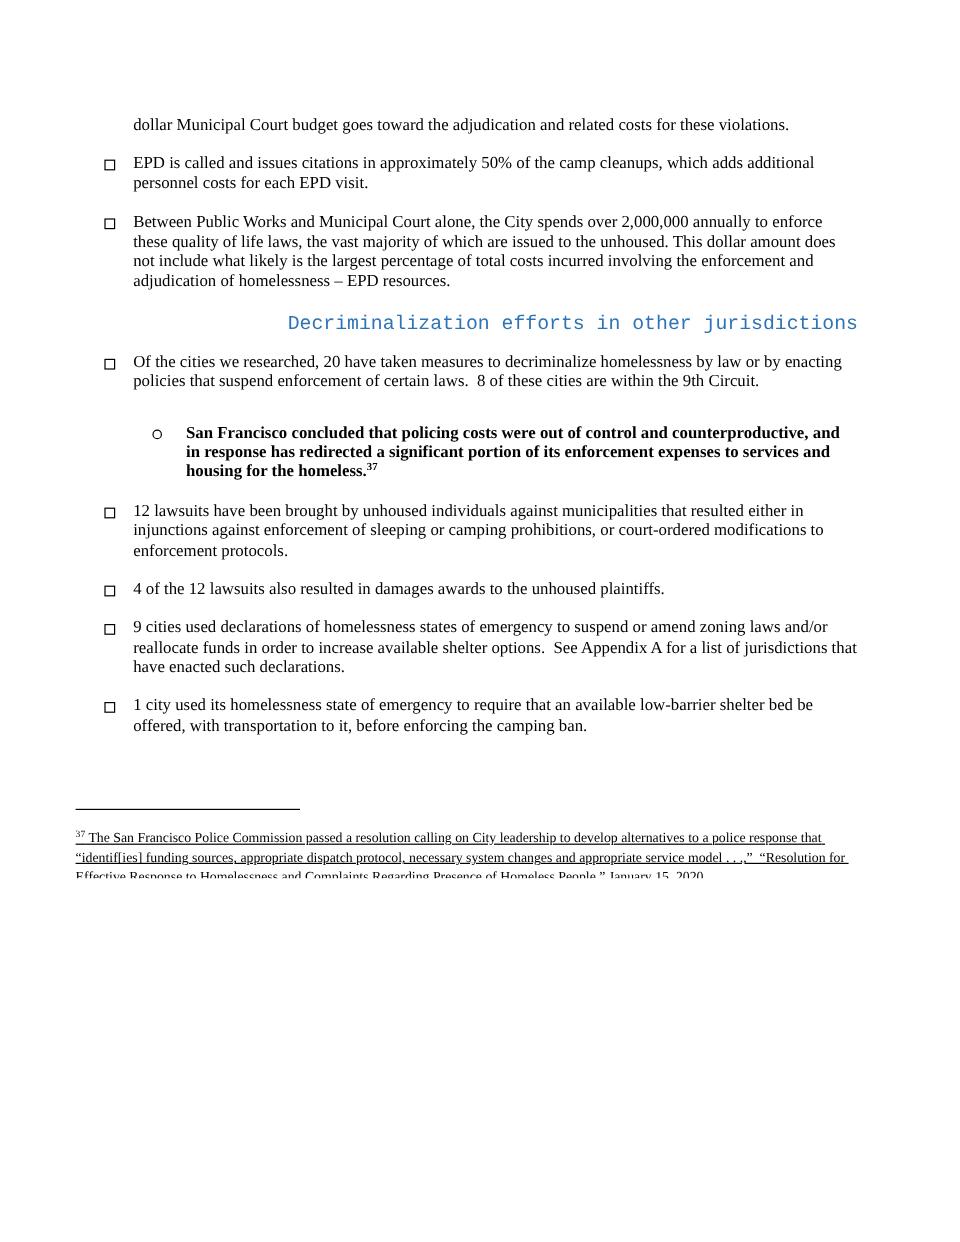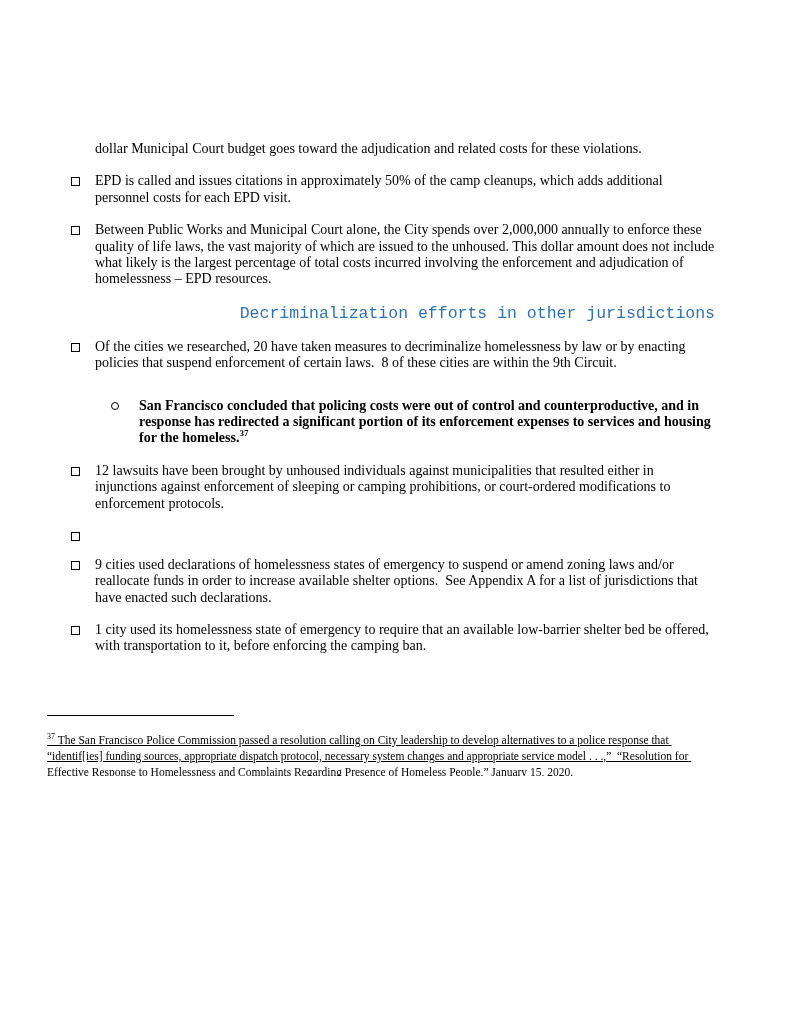--- a/index.html
+++ b/index.html
@@ -6,23 +6,22 @@
   html, body { background: #ffffff; }
   .page {
     position: relative;
     width: 800px;
     height: 732px;
     background: #ffffff;
     font-family: "Liberation Serif", "DejaVu Serif", serif;
     font-size: 14px;
     line-height: 1.17;
     color: #000000;
-    padding: 97px 85px 0 47px;
+    padding: 97px 85px 0 63px;
     overflow: hidden;
-    margin-top: 44px;
   }
   .continuation {
     margin-left: 48px;
     margin-bottom: 16px;
     white-space: pre-wrap;
   }
   .bullet-row {
     display: flex;
     align-items: flex-start;
     padding-left: 24px;
@@ -116,20 +115,21 @@
     <div class="bullet-text"><span>San Francisco concluded that policing costs were out of control and counterproductive, and in response has redirected a significant portion of its enforcement expenses to services and housing for the homeless.</span><sup>37</sup></div>
   </div>
 
   <div class="bullet-row">
     <span class="sq"></span>
     <div class="bullet-text">12 lawsuits have been brought by unhoused individuals against municipalities that resulted either in injunctions against enforcement of sleeping or camping prohibitions, or court-ordered modifications to enforcement protocols.</div>
   </div>
 
   <div class="bullet-row">
     <span class="sq"></span>
+    <div class="bullet-text">4 of the 12 lawsuits also resulted in damages awards to the unhoused plaintiffs.</div>
   </div>
 
   <div class="bullet-row">
     <span class="sq"></span>
     <div class="bullet-text">9 cities used declarations of homelessness states of emergency to suspend or amend zoning laws and/or reallocate funds in order to increase available shelter options.  See Appendix A for a list of jurisdictions that have enacted such declarations.</div>
   </div>
 
   <div class="bullet-row">
     <span class="sq"></span>
     <div class="bullet-text">1 city used its homelessness state of emergency to require that an available low-barrier shelter bed be offered, with transportation to it, before enforcing the camping ban.</div>

